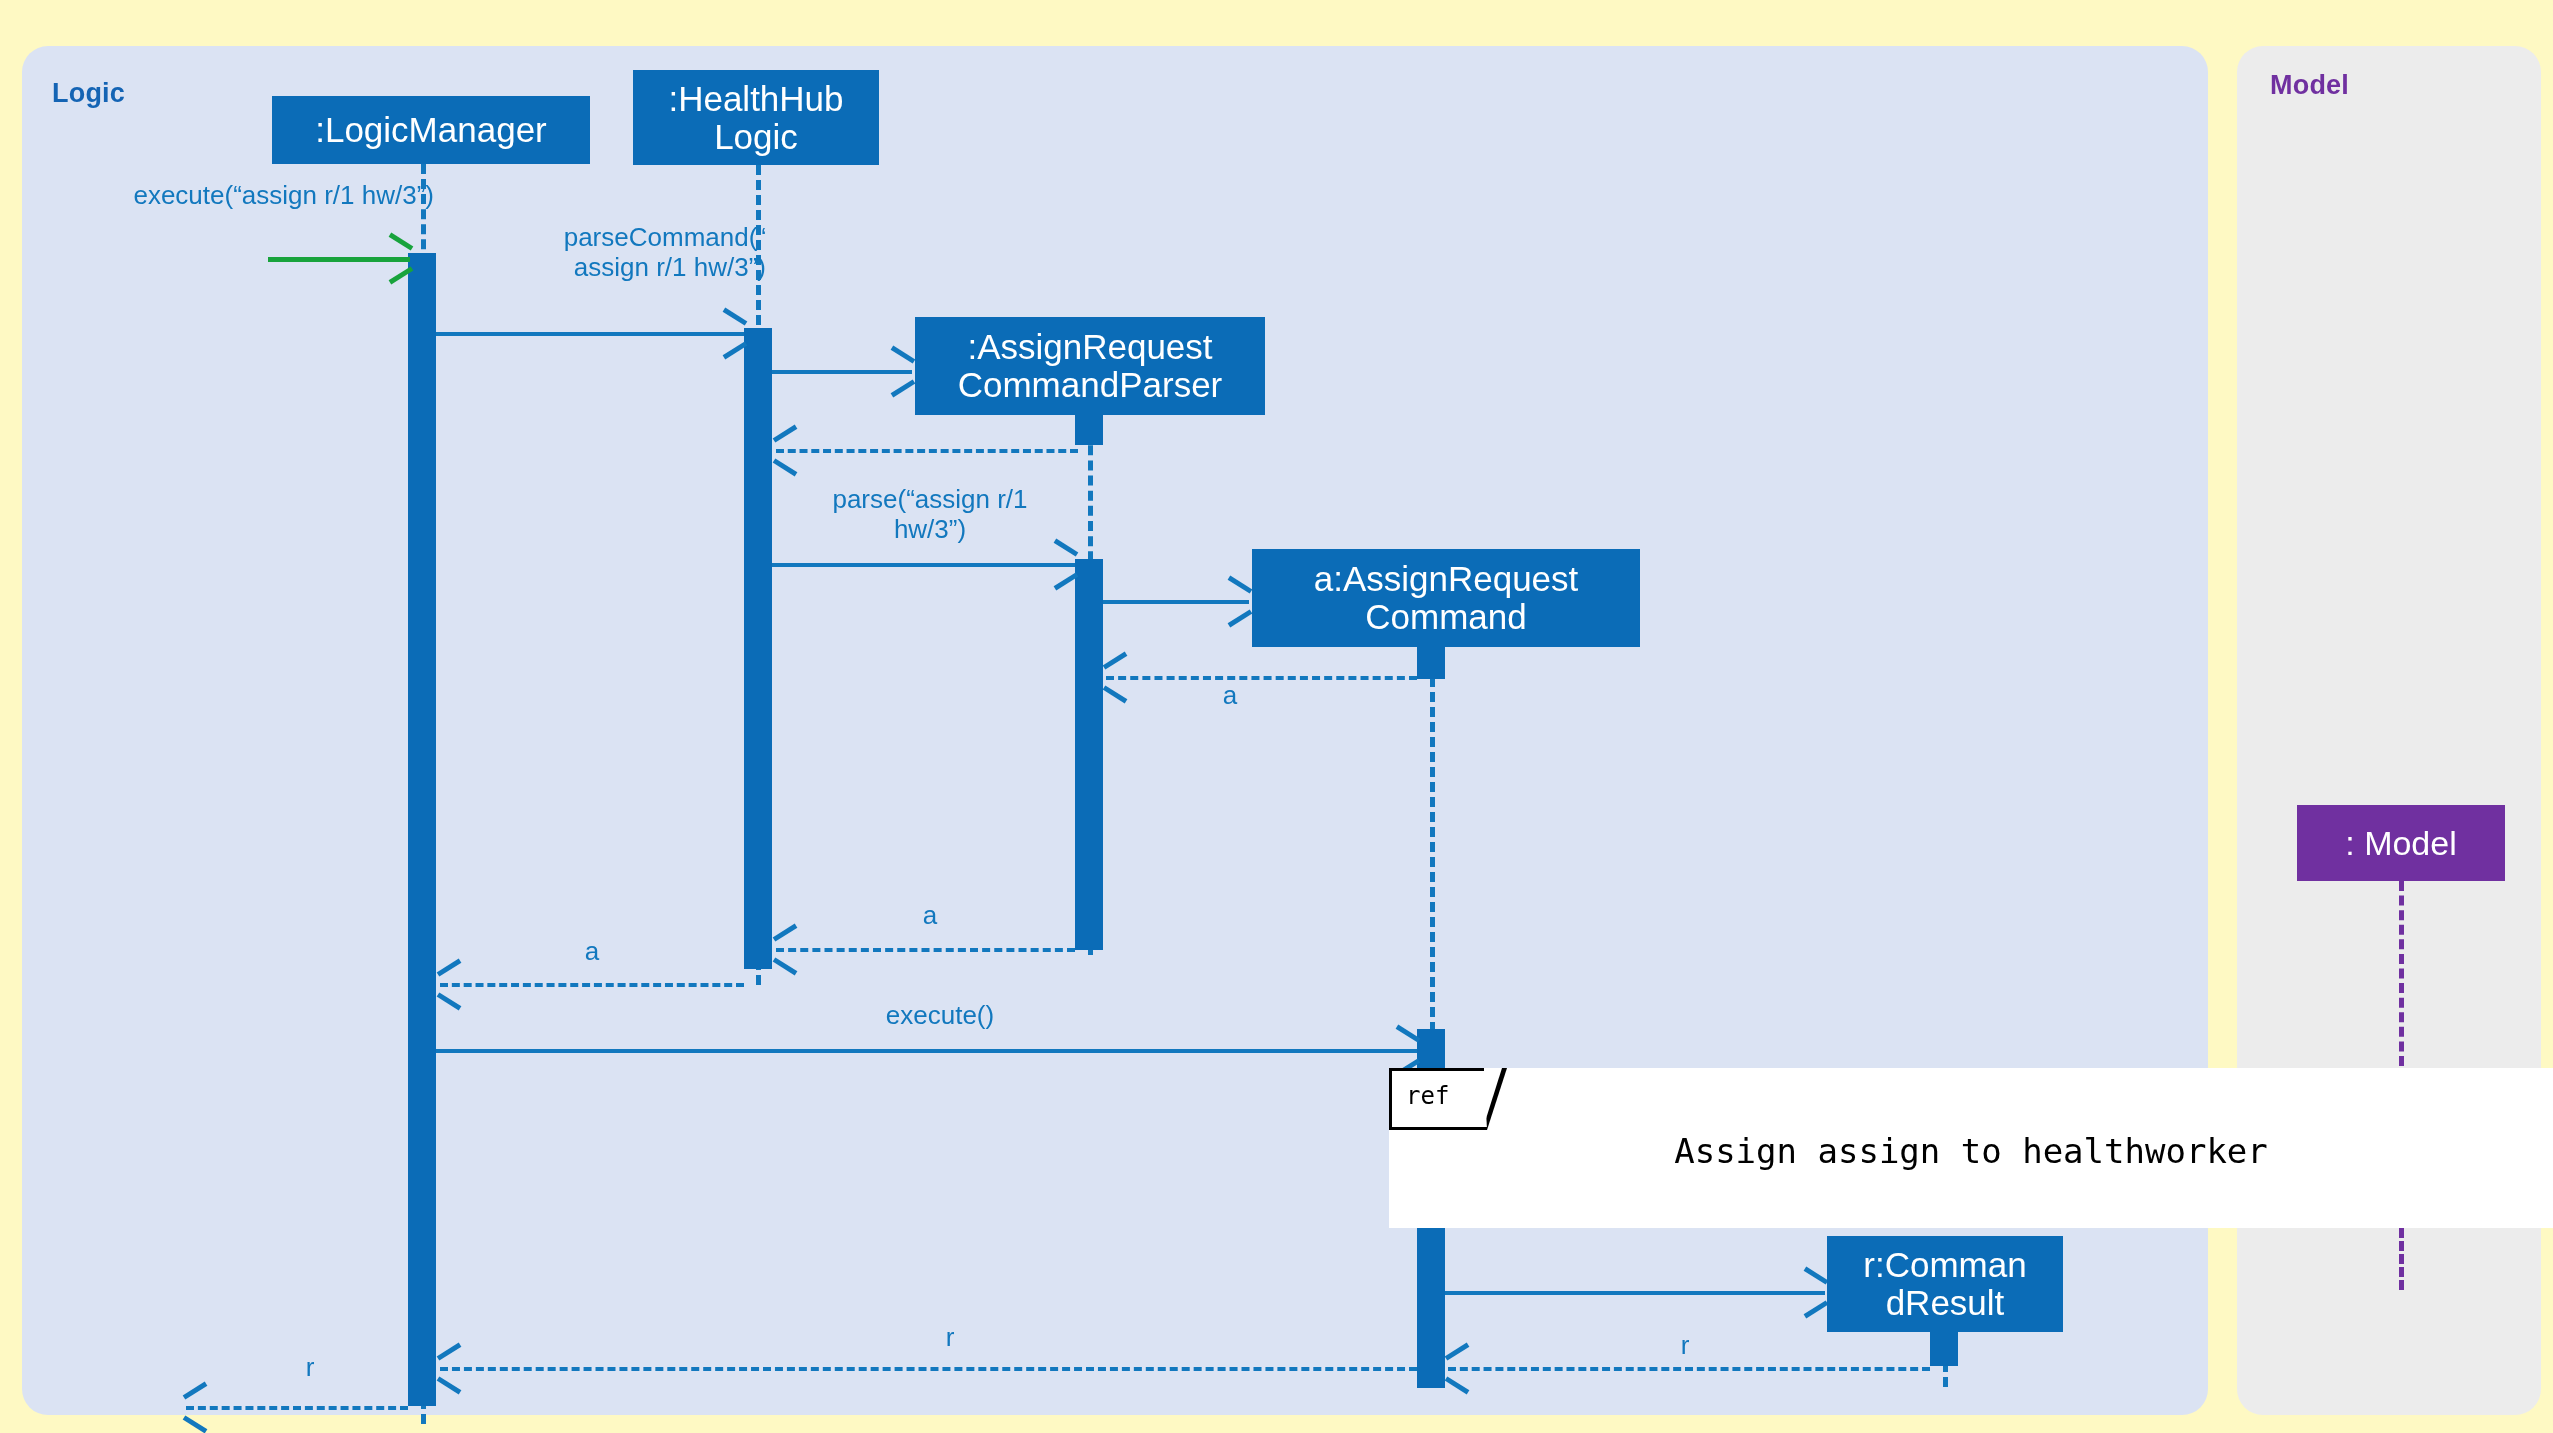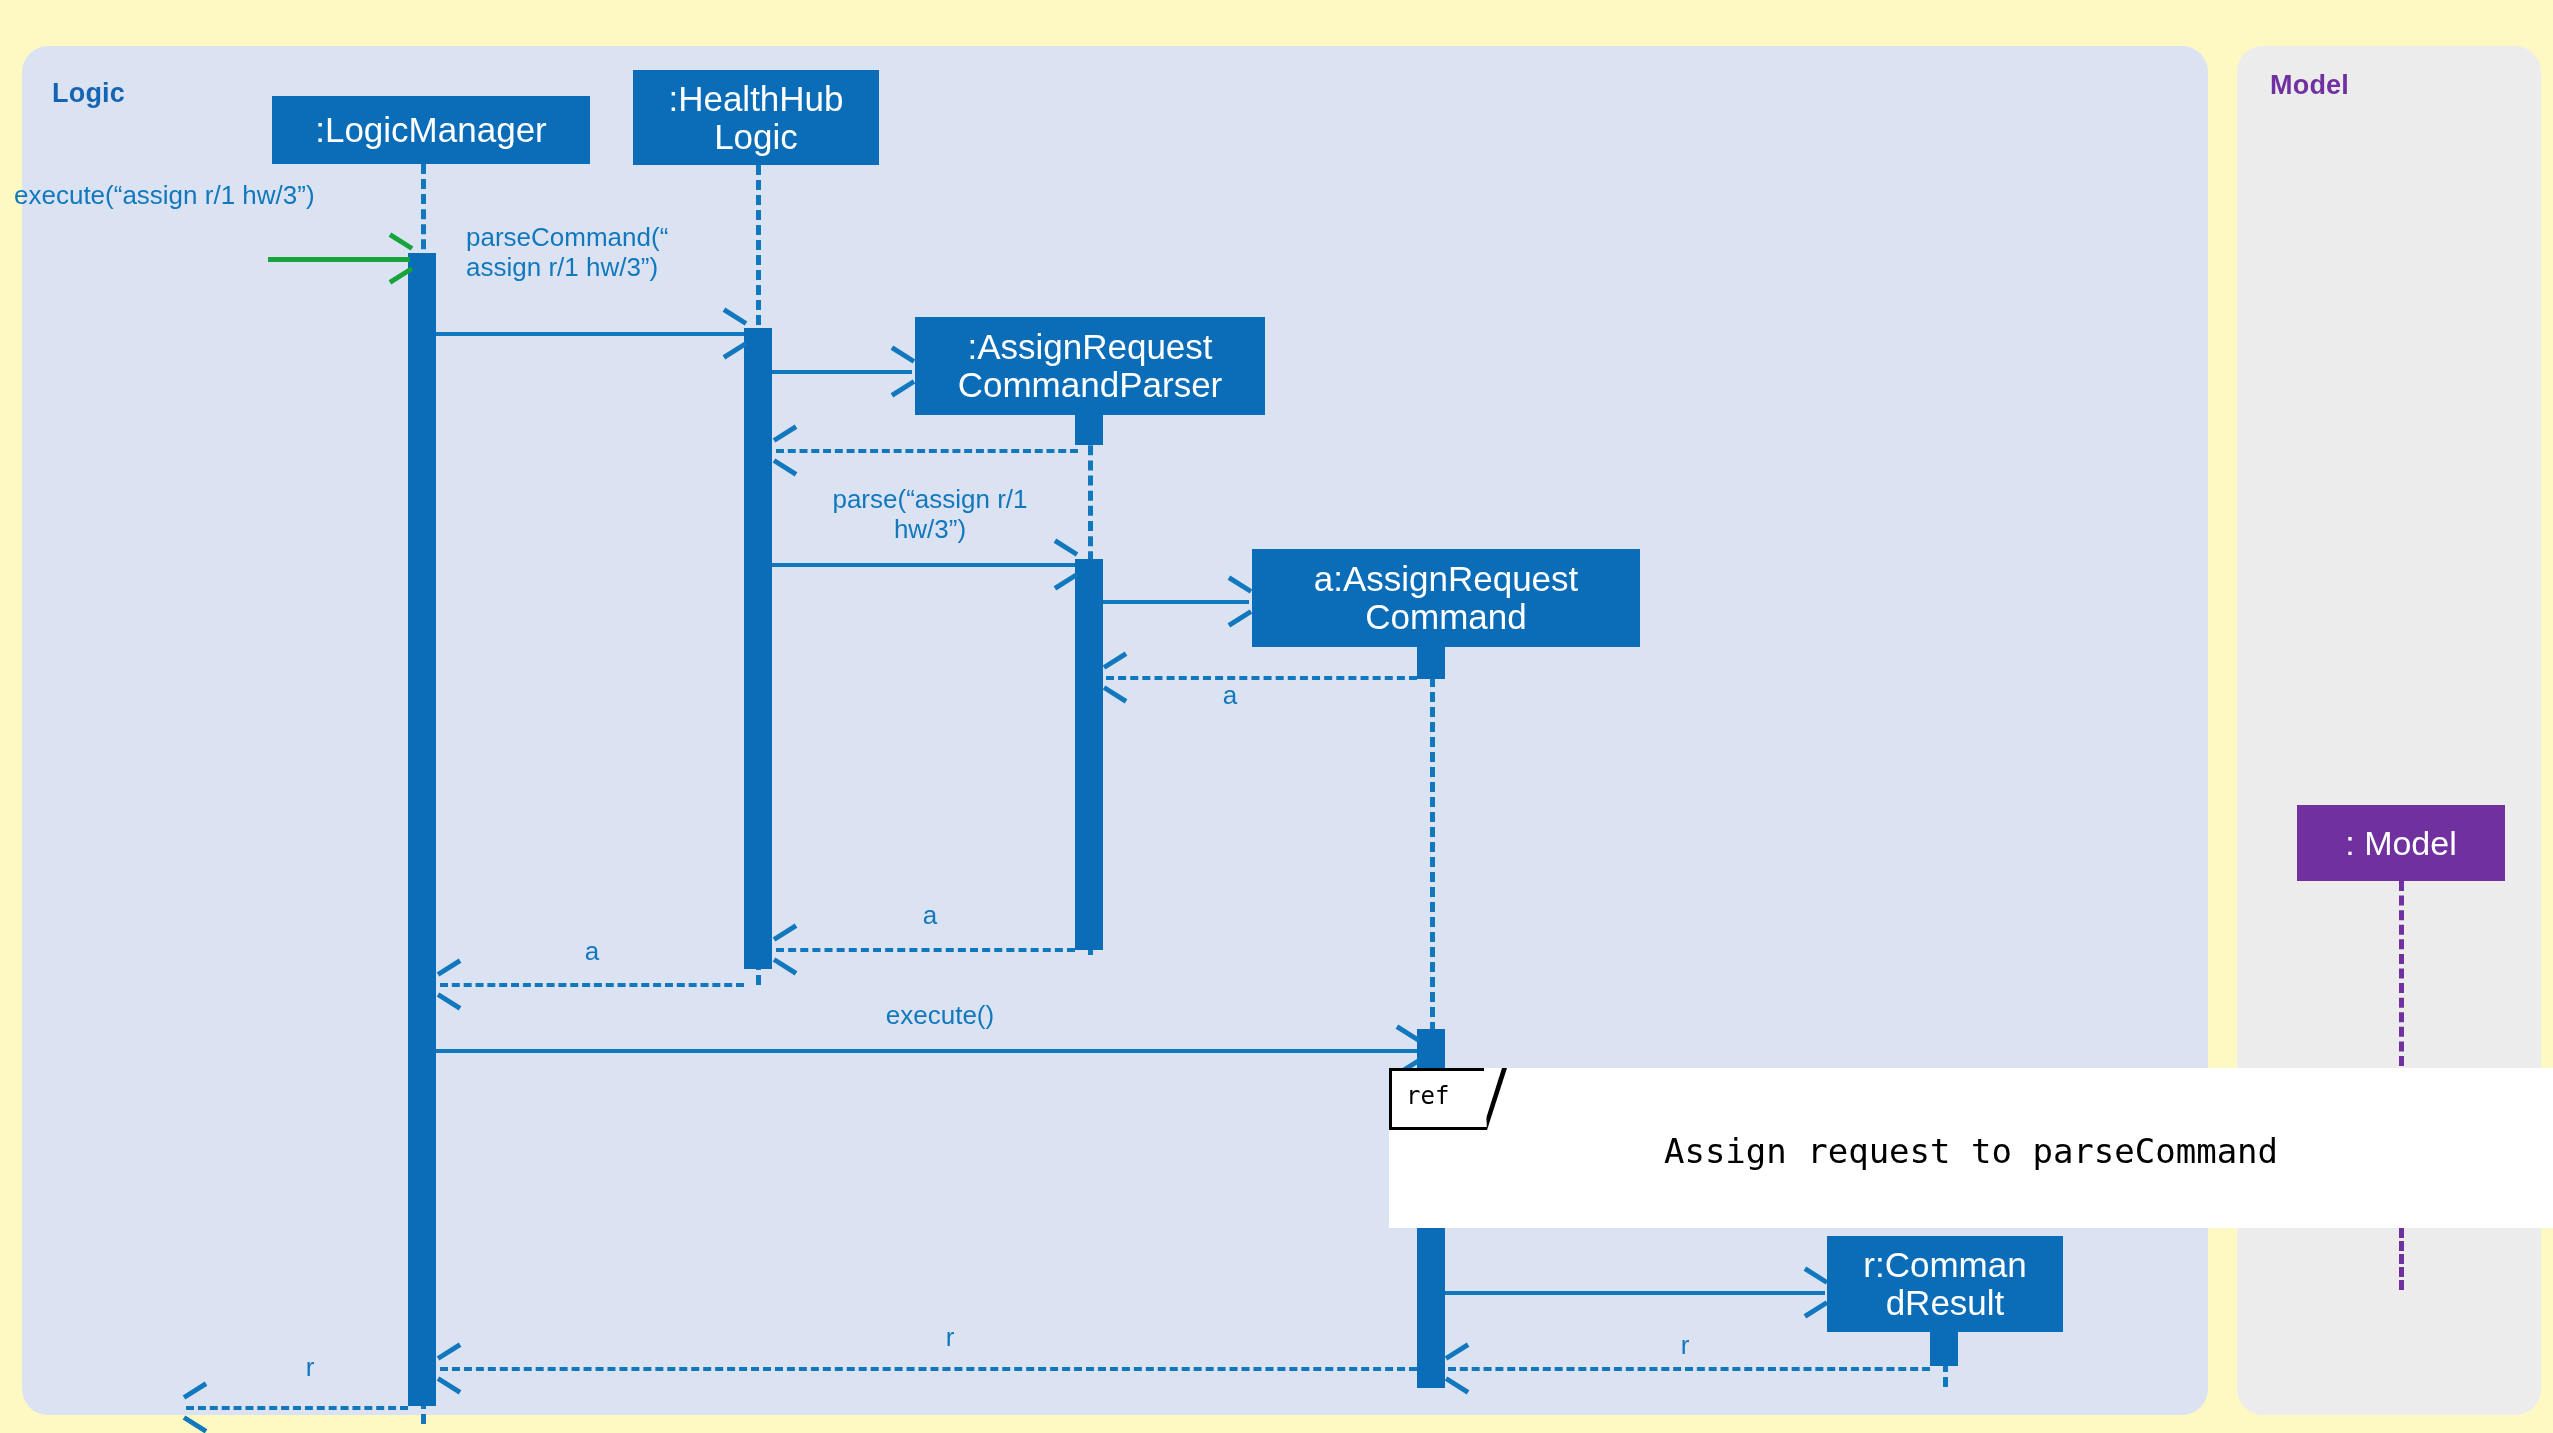--- a/index.html
+++ b/index.html
@@ -107,21 +107,21 @@
 
   
   .msglabel {
     position: absolute;
     color: #1278be;
     font-size: 26px;
     line-height: 1.16;
     text-align: center;
     white-space: pre-line;
   }
-  .msglabel.left-align { text-align: left; }
+  .msglabel.left-align { text-align: right; }
 
   
   #ref-fragment {
     position: absolute;
     left: 1389px; top: 1068px;
     width: 1164px; height: 160px;
     background: #ffffff;
   }
   #ref-tag {
     position: absolute;
@@ -259,21 +259,21 @@
     <div class="line"></div>
     <div class="stick" style="right:-2px; top:-11px; transform:rotate(32deg); transform-origin:right center;"></div>
     <div class="stick" style="right:-2px; top:9px; transform:rotate(-32deg); transform-origin:right center;"></div>
   </div>
 
   <div id="ref-fragment"></div>
   <div id="ref-tag"></div>
   <div id="ref-tag-notch"></div>
   <div id="ref-tag-notch-inner"></div>
   <div id="ref-tag-label">ref</div>
-  <div id="ref-body-label">Assign request to parseCommand</div>
+  <div id="ref-body-label">Assign assign to healthworker</div>
 
   <div class="msg" style="left:1445px; top:1291px; width:380px;">
     <div class="line"></div>
     <div class="stick" style="right:-2px; top:-11px; transform:rotate(32deg); transform-origin:right center;"></div>
     <div class="stick" style="right:-2px; top:9px; transform:rotate(-32deg); transform-origin:right center;"></div>
   </div>
 
   <div class="msglabel" style="left:1655px; top:1330px; width:60px;">r</div>
   <div class="msg dashed" style="left:1448px; top:1367px; width:482px;">
     <div class="line"></div>

